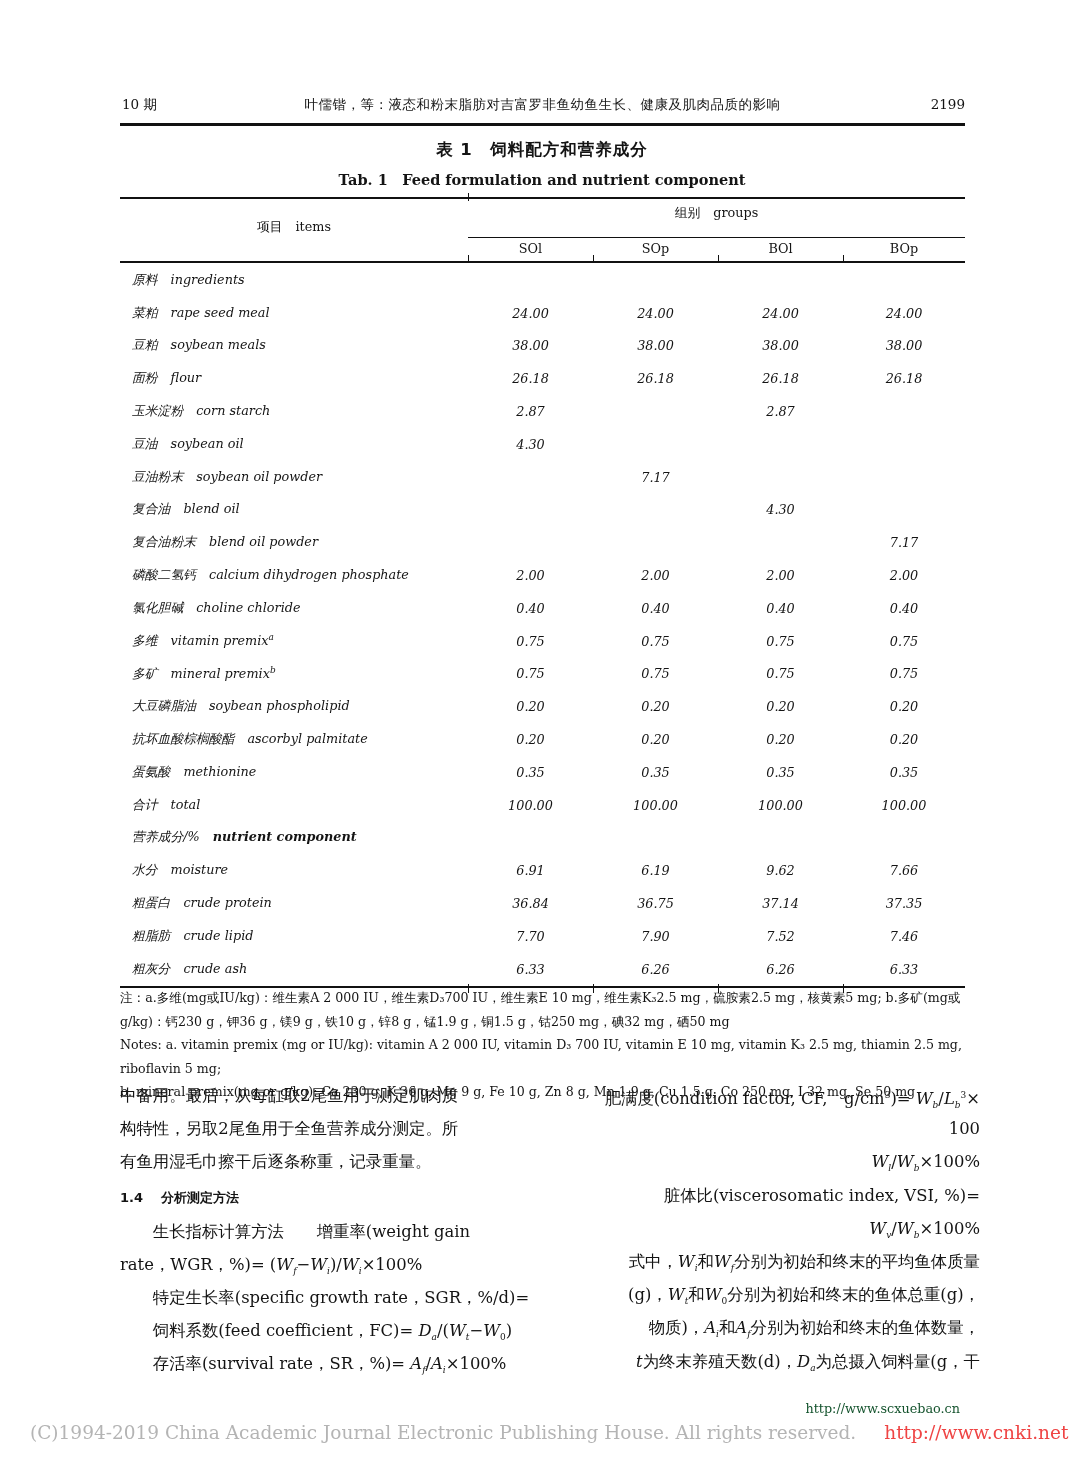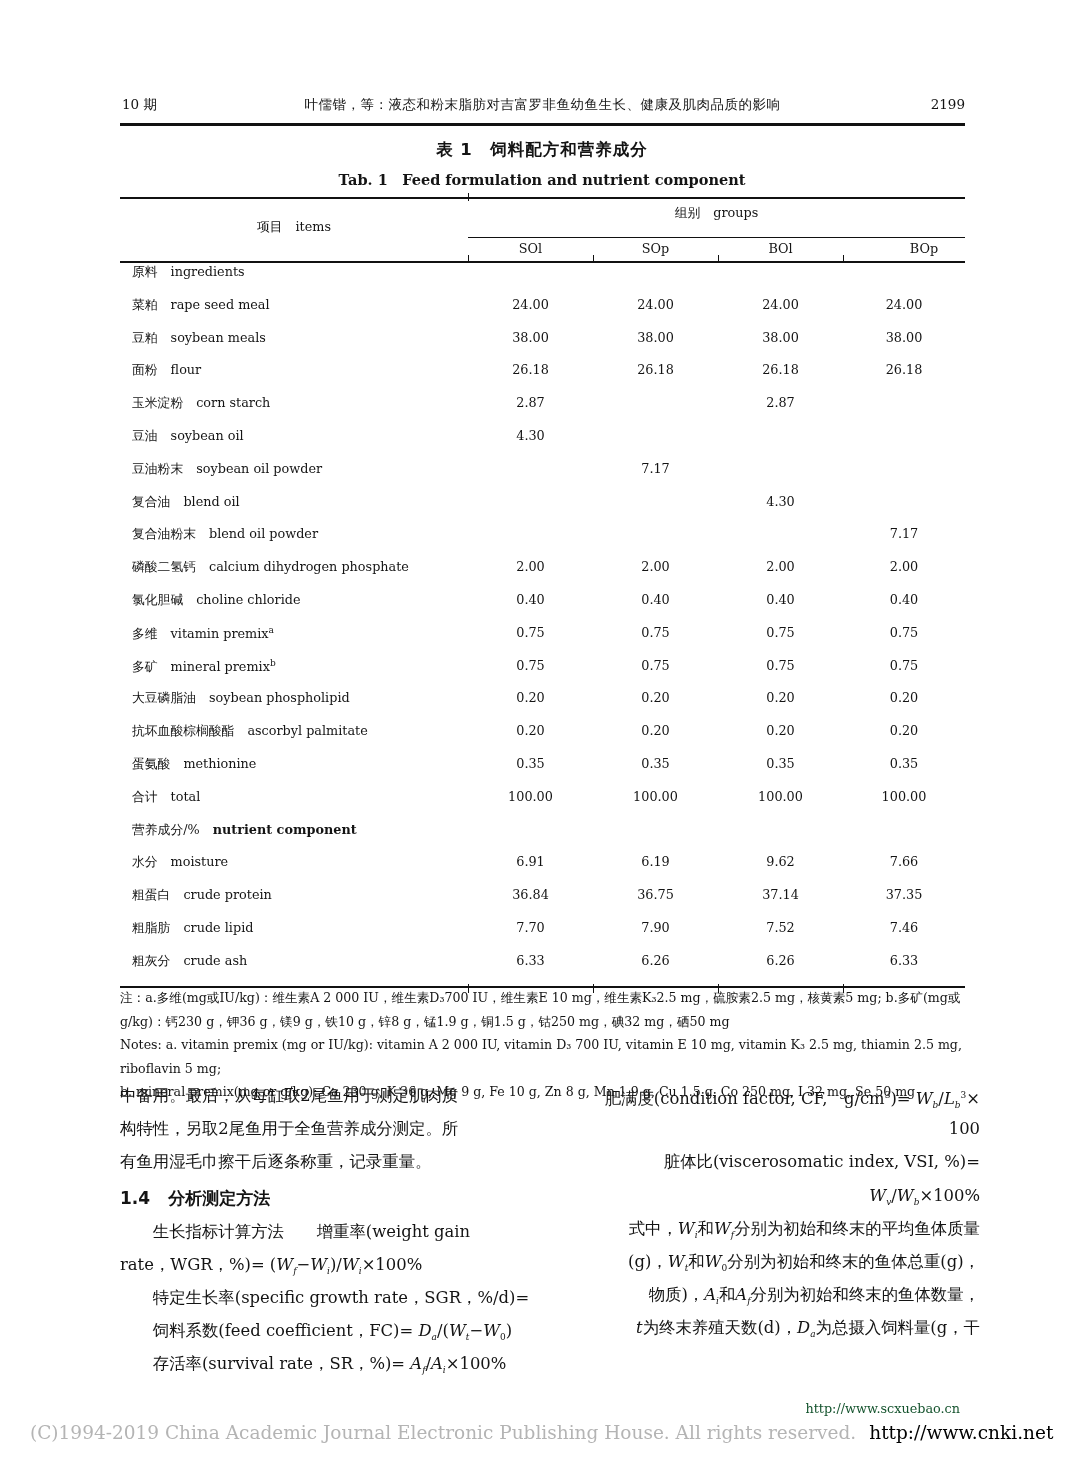--- a/index.html
+++ b/index.html
@@ -24,44 +24,44 @@
   .rule{position:absolute;left:0;width:845px;background:#111;}
   .rule.top{top:0;height:2px;}
   .rule.mid{top:64px;height:2px;}
   .rule.bottom{top:789px;height:2px;}
   .rule.groups-under{left:348px;width:497px;top:40px;height:1px;}
   .hdr-items{position:absolute;left:0;top:22px;width:348px;text-align:center;}
   .hdr-groups{position:absolute;left:348px;top:8px;width:497px;text-align:center;}
   .hdr-col{position:absolute;top:44px;height:18px;text-align:center;}
   .tick{position:absolute;width:1px;background:#111;}
   .rows{position:absolute;top:67px;left:0;width:845px;}
-  .t-row{height:32.8px;display:flex;align-items:flex-start;}
+  .t-row{height:32.8px;display:flex;align-items:center;font-style:italic;}
   .t-row .lbl{flex:0 0 336px;padding-left:12px;white-space:nowrap;}
   .t-row .lbl .en{margin-left:13px;}
   .t-row .val{flex:0 0 125px;text-align:center;}
   .t-row .val.last{flex:0 0 122px;}
   .bold{font-weight:bold;}
   sup,sub{font-size:9px;}
   
   .notes{position:absolute;top:986px;left:120px;width:848px;font-size:12.6px;line-height:23.5px;}
   
   .col{position:absolute;top:1079px;font-size:16.4px;}
   .col .ln{height:33.2px;line-height:33.2px;white-space:nowrap;}
   .col-left{left:120px;width:432px;}
   .col-right{left:556px;width:424px;text-align:right;}
   .sec-head{height:36px;line-height:38px;font-family:"DejaVu Sans","Liberation Sans",sans-serif;
-    font-weight:bold;font-size:17px;}
+    font-weight:bold;font-size:13px;}
   .sec-head .secno{margin-right:18px;}
   i{font-style:italic;}
   
   .sclink{position:absolute;top:1401px;left:800px;width:160px;font-size:12.8px;color:#14532d;
     text-align:right;text-decoration:none;}
   .copyright{position:absolute;top:1422px;left:30px;width:1000px;font-size:18.5px;color:#b4b4b4;
     white-space:nowrap;}
-  .copyright .cnki{margin-left:13px;color:#000000;text-decoration:none;}
+  .copyright .cnki{margin-left:28px;color:#ef4444;text-decoration:none;}
 </style>
 </head>
 <body>
 
 <div class="pagehead">
   <span class="issue">10 期</span>
   <span class="running">叶儒锴，等：液态和粉末脂肪对吉富罗非鱼幼鱼生长、健康及肌肉品质的影响</span>
   <span class="pageno">2199</span>
 </div>
 <div class="headrule"></div>
@@ -70,21 +70,21 @@
 <div class="tabtitle-en">Tab. 1　Feed formulation and nutrient component</div>
 
 <div class="ftable">
   <div class="rule top"></div>
   <div class="hdr-items">项目　items</div>
   <div class="hdr-groups">组别　groups</div>
   <div class="rule groups-under"></div>
   <div class="hdr-col" style="left:348px;width:125px;">SOl</div>
   <div class="hdr-col" style="left:473px;width:125px;">SOp</div>
   <div class="hdr-col" style="left:598px;width:125px;">BOl</div>
-  <div class="hdr-col" style="left:743px;width:122px;text-align:center;">BOp</div>
+  <div class="hdr-col" style="left:723px;width:122px;text-align:center;">BOp</div>
   <div class="rule mid"></div>
 
   <div class="tick" style="left:348px;top:-4px;height:8px;"></div>
   <div class="tick" style="left:348px;top:58px;height:8px;"></div>
   <div class="tick" style="left:473px;top:58px;height:8px;"></div>
   <div class="tick" style="left:598px;top:58px;height:8px;"></div>
   <div class="tick" style="left:723px;top:58px;height:8px;"></div>
   <div class="tick" style="left:348px;top:787px;height:9px;"></div>
   <div class="tick" style="left:473px;top:787px;height:9px;"></div>
   <div class="tick" style="left:598px;top:787px;height:9px;"></div>
@@ -268,20 +268,21 @@
       <div class="ln">　　特定生长率(specific growth rate，SGR，%/d)=</div>
       <div class="ln">　　饲料系数(feed coefficient，FC)= <i>D<sub>a</sub></i>/(<i>W<sub>t</sub></i>−<i>W</i><sub>0</sub>)</div>
       <div class="ln">　　存活率(survival rate，SR，%)= <i>A<sub>f</sub></i>/<i>A<sub>i</sub></i>×100%</div>
     </div>
 </div>
 
 <div class="col col-right">
   <div id="right-lines">
       <div class="ln">　　肥满度(condition factor, CF,　g/cm<sup>3</sup>)= <i>W<sub>b</sub></i>/<i>L<sub>b</sub></i><sup>3</sup>×</div>
       <div class="ln">100</div>
+      <div class="ln"><i>W<sub>l</sub></i>/<i>W<sub>b</sub></i>×100%</div>
       <div class="ln">　　脏体比(viscerosomatic index, VSI, %)=</div>
       <div class="ln"><i>W<sub>v</sub></i>/<i>W<sub>b</sub></i>×100%</div>
       <div class="ln">式中，<i>W<sub>i</sub></i>和<i>W<sub>f</sub></i>分别为初始和终末的平均鱼体质量</div>
       <div class="ln">(g)，<i>W<sub>t</sub></i>和<i>W</i><sub>0</sub>分别为初始和终末的鱼体总重(g)，</div>
       <div class="ln">物质)，<i>A<sub>i</sub></i>和<i>A<sub>f</sub></i>分别为初始和终末的鱼体数量，</div>
       <div class="ln"><i>t</i>为终末养殖天数(d)，<i>D<sub>a</sub></i>为总摄入饲料量(g，干</div>
     </div>
 </div>
 
 <a class="sclink" href="#">http://www.scxuebao.cn</a>

